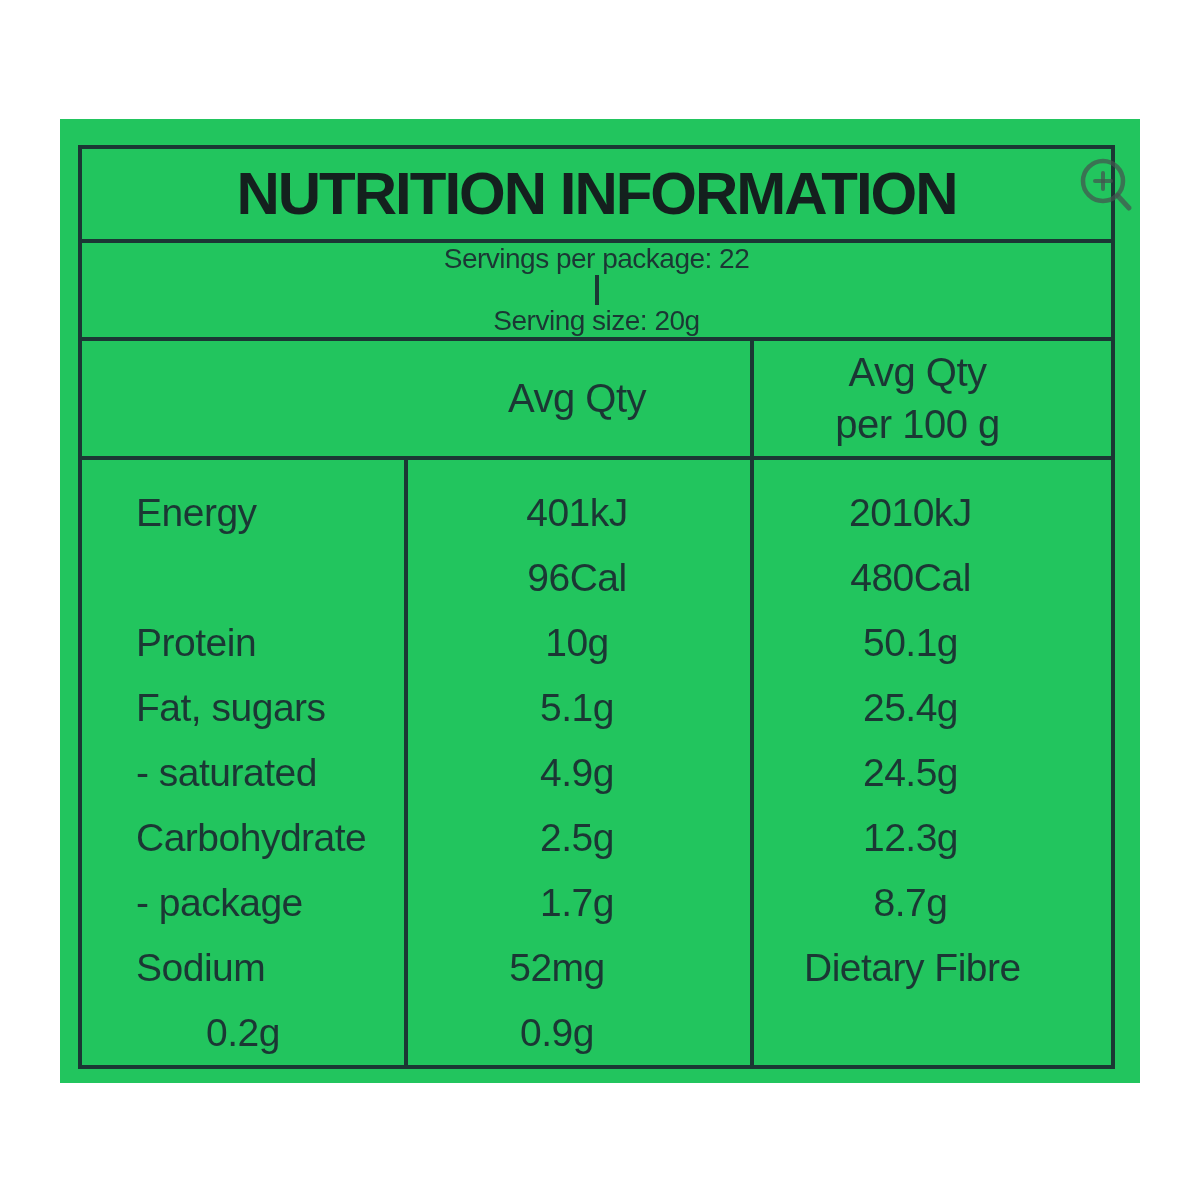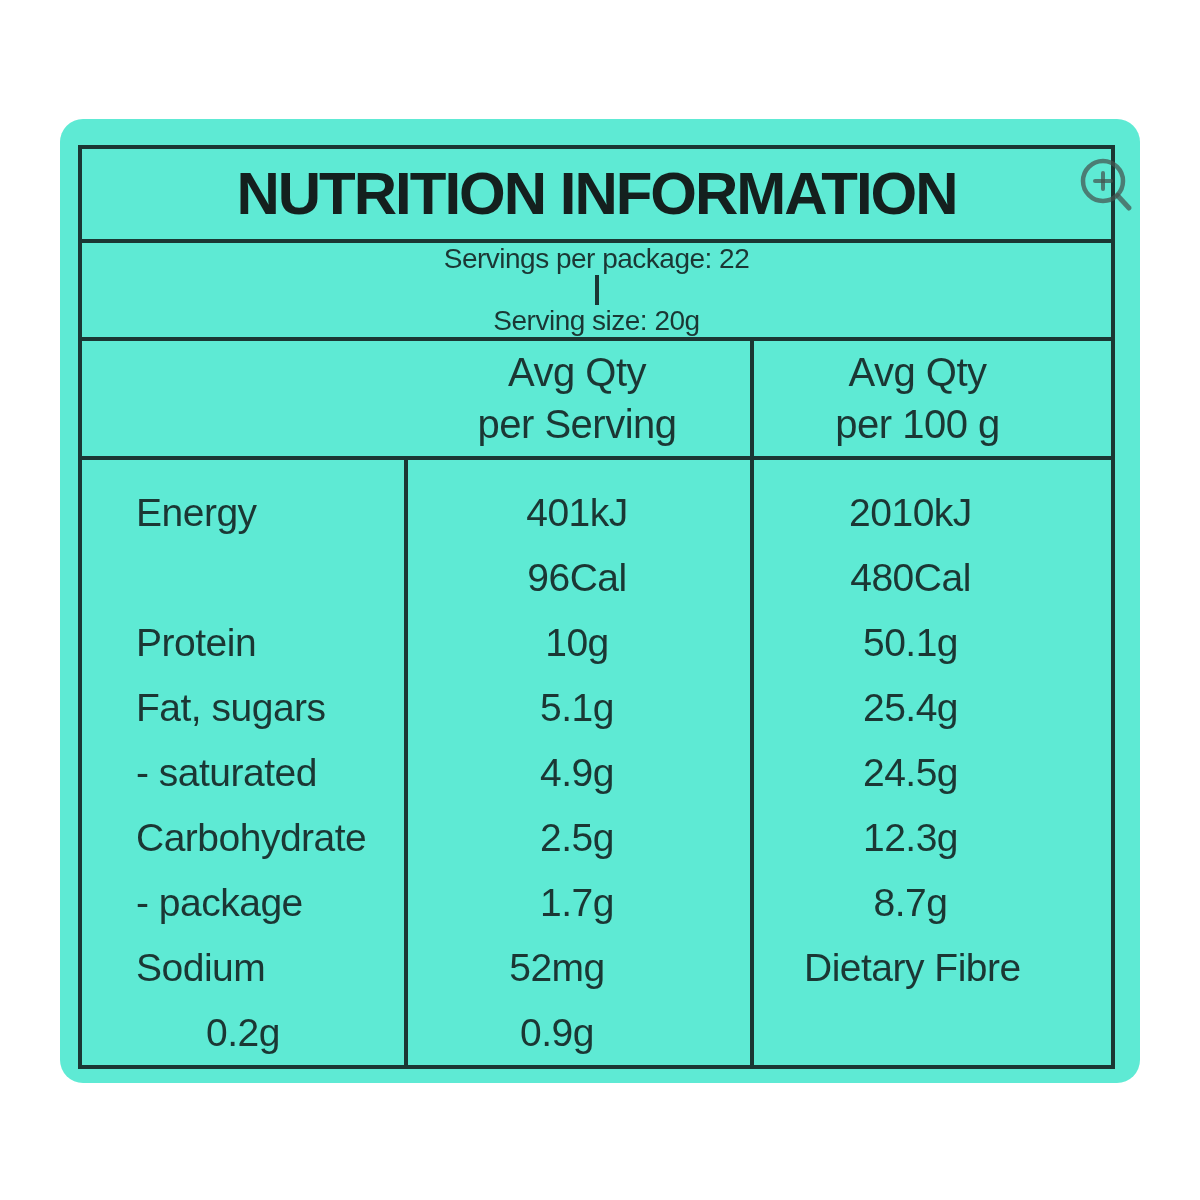--- a/index.html
+++ b/index.html
@@ -9,22 +9,21 @@
     font-family: "Liberation Sans", "DejaVu Sans", sans-serif;
     position: relative;
     overflow: hidden;
   }
   .stage { position: absolute; left: 0; top: 0; width: 1200px; height: 1200px; }
 
   .panel {
     position: absolute;
     left: 60px; top: 119px;
     width: 1080px; height: 964px;
-    background: #5eead4;
-    border-radius: 23px;
+    background: #22c55e;
   }
 
   .ntable {
     position: absolute;
     left: 18px; top: 26px;
     width: 1037px; height: 924px;
     border: 4px solid #1b3734;
     display: flex;
     flex-direction: column;
     color: #1b3734;
@@ -120,21 +119,20 @@
       <div class="row-servings">
         <span>Servings per package: 22</span>
         <span class="servings-divider"></span>
         <span>Serving size: 20g</span>
       </div>
 
       <div class="row-header">
         <div class="hcell"></div>
         <div class="hcell">
           <span>Avg Qty</span>
-          <span>per Serving</span>
         </div>
         <div class="hcell per100">
           <span>Avg Qty</span>
           <span>per 100 g</span>
         </div>
       </div>
 
       <div class="tbody">
         <div class="vline v1"></div>
         <div class="vline v2"></div>

